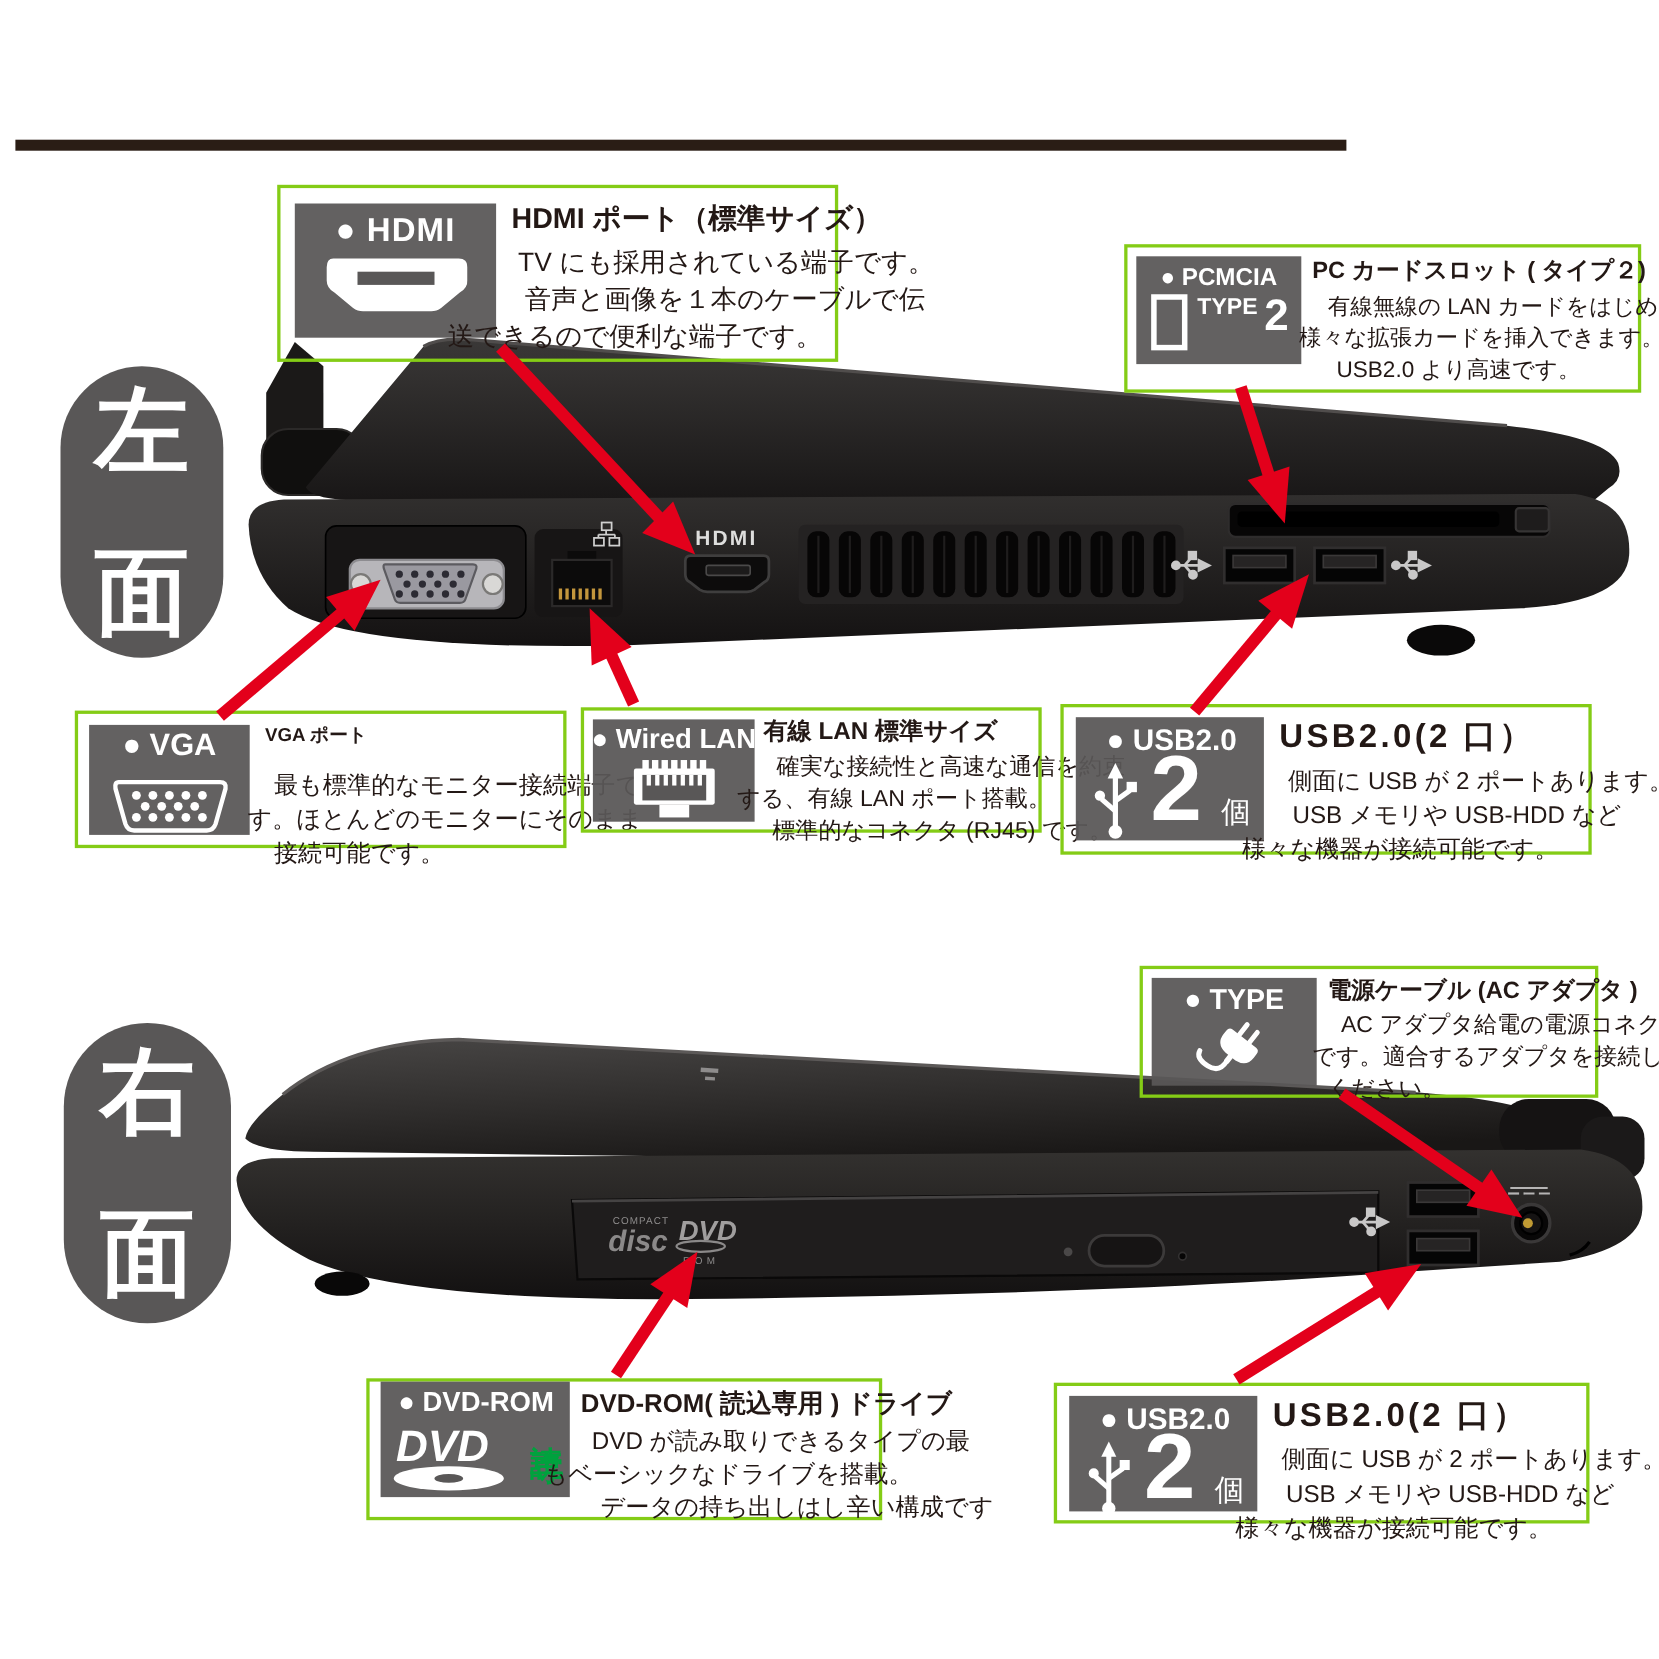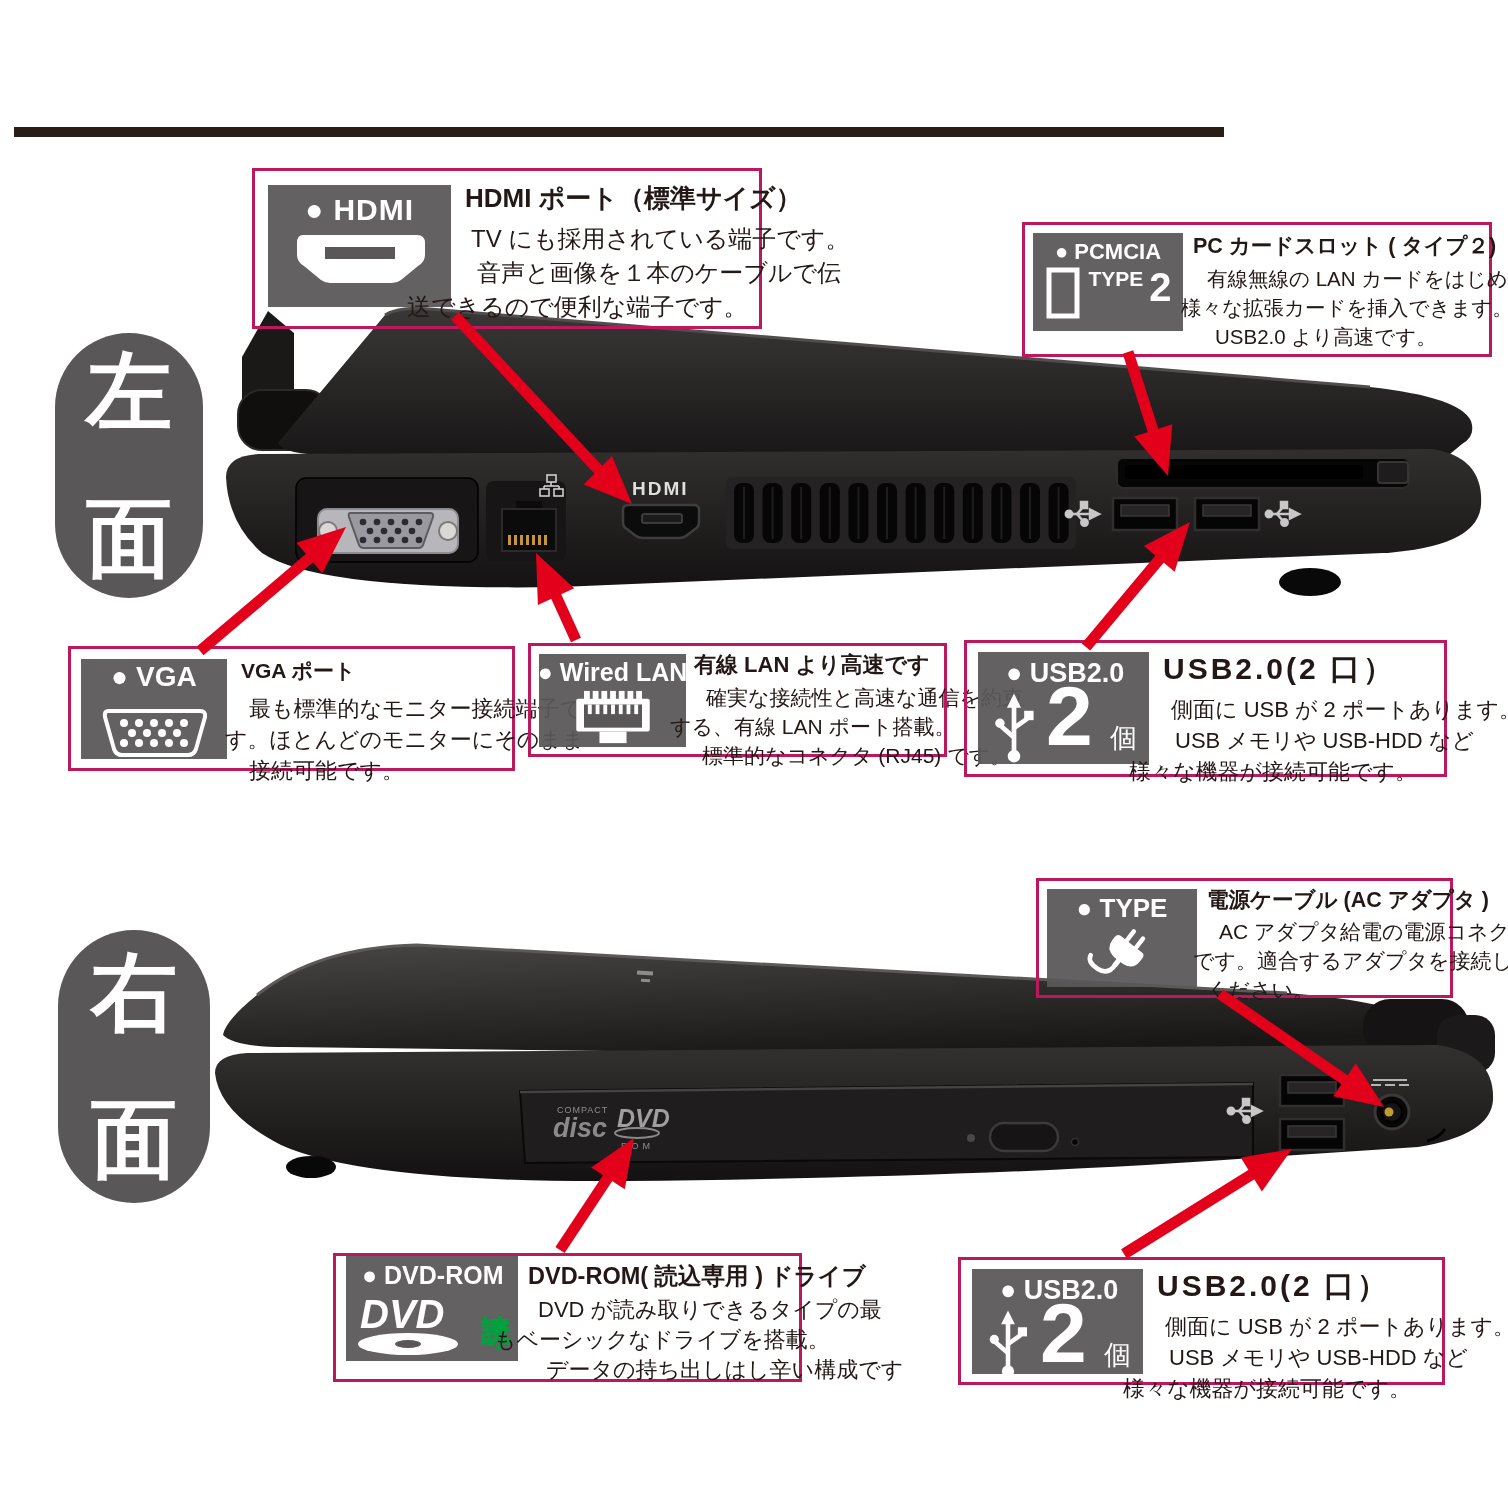--- a/index.html
+++ b/index.html
@@ -17,21 +17,21 @@
               gap:30px;font-weight:700;z-index:2;}
   #badge-left{left:55px;top:333px;width:148px;height:265px;font-size:86px;}
   #badge-right{left:58px;top:930px;width:152px;height:273px;font-size:86px;}
 
   
   .laptop{position:absolute;z-index:1;}
   #laptop-left{left:220px;top:295px;}
   #laptop-right{left:205px;top:895px;}
 
   
-  .callout{position:absolute;border:3px solid #be185d;background:transparent;z-index:3;}
+  .callout{position:absolute;border:3px solid #84cc16;background:transparent;z-index:3;}
   .icon-block{position:absolute;background:rgba(89,87,87,0.94);color:#fff;
               display:flex;flex-direction:column;align-items:center;justify-content:flex-start;}
   .icon-label{font-weight:700;white-space:nowrap;}
   .callout-text{position:absolute;}
   .callout-title{font-weight:700;white-space:nowrap;}
   .callout-line{white-space:nowrap;}
 
   #box-hdmi{left:252px;top:168px;width:504px;height:155px;}
   #box-hdmi .icon-block{left:13px;top:14px;width:183px;height:114px;padding-top:8px;gap:6px;}
   #box-hdmi .icon-label{font-size:30px;letter-spacing:1px;}
@@ -48,21 +48,21 @@
   .pcmcia-num{font-size:40px;font-weight:700;line-height:40px;}
   #box-pcmcia .callout-text{left:168px;top:6px;width:288px;}
   #box-pcmcia .callout-title{font-size:21.5px;margin-bottom:4px;}
   #box-pcmcia .callout-line{font-size:20.5px;line-height:29px;}
   #box-pcmcia .l1{margin-left:14px;} #box-pcmcia .l2{margin-left:-12px;} #box-pcmcia .l3{margin-left:22px;}
 
   #box-vga{left:68px;top:646px;width:441px;height:119px;}
   #box-vga .icon-block{left:10px;top:10px;width:146px;height:98px;padding-top:2px;gap:14px;}
   #box-vga .icon-label{font-size:28px;}
   #box-vga .callout-text{left:170px;top:8px;width:265px;}
-  #box-vga .callout-title{font-size:21px;margin-bottom:8px;}
+  #box-vga .callout-title{font-size:17px;margin-bottom:18px;}
   #box-vga .callout-line{font-size:22px;line-height:31px;}
   #box-vga .l1{margin-left:8px;} #box-vga .l2{margin-left:-16px;} #box-vga .l3{margin-left:8px;}
 
   #box-lan{left:528px;top:643px;width:413px;height:108px;text-decoration:underline;}
   #box-lan .icon-block{left:8px;top:8px;width:147px;height:89px;padding-top:4px;gap:2px;}
   #box-lan .icon-label{font-size:25px;}
   #box-lan .callout-text{left:163px;top:4px;width:245px;}
   #box-lan .callout-title{font-size:22px;margin-bottom:3px;}
   #box-lan .callout-line{font-size:21px;line-height:29px;}
   #box-lan .l1{margin-left:12px;} #box-lan .l2{margin-left:-24px;} #box-lan .l3{margin-left:8px;}
@@ -382,21 +382,21 @@
             <rect x="30" y="16" width="4" height="10"></rect>
             <rect x="38" y="16" width="4" height="10"></rect>
           <rect x="46" y="16" width="4" height="10"></rect>
             <rect x="54" y="16" width="4" height="10"></rect>
             <rect x="62" y="16" width="4" height="10"></rect>
             <rect x="70" y="16" width="4" height="10"></rect>
         </g>
       </svg>
     </div>
     <div class="callout-text">
-      <div class="callout-title">有線 LAN より高速です</div>
+      <div class="callout-title">有線 LAN 標準サイズ</div>
       <div class="callout-line l1">確実な接続性と高速な通信を約束</div>
       <div class="callout-line l2">する、有線 LAN ポート搭載。</div>
       <div class="callout-line l3">標準的なコネクタ (RJ45) です。</div>
     </div>
   </div>
 
   <div class="callout usb-box" id="box-usb-left">
     <div class="icon-block">
       <div class="icon-label">● USB2.0</div>
       <svg class="usb-trident" width="56" height="72" viewBox="0 0 56 92">

